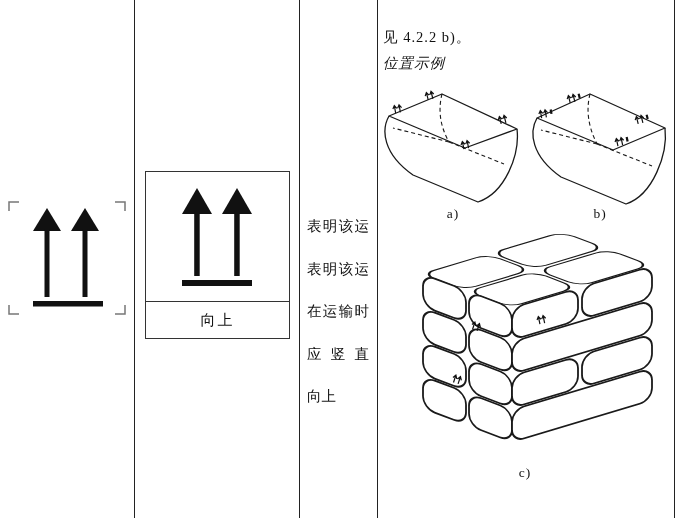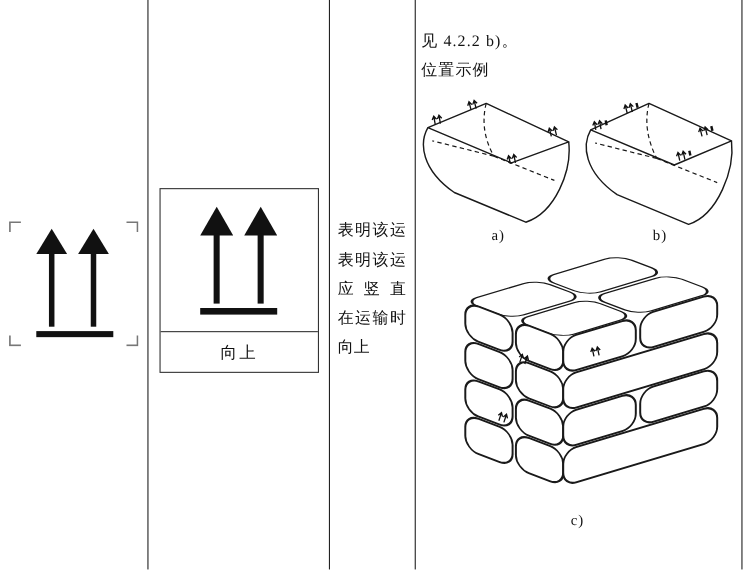--- a/index.html
+++ b/index.html
@@ -27,26 +27,26 @@
     border-top:1.5px solid #333;
     display:flex;align-items:center;justify-content:center;
     font-size:15px;letter-spacing:2px;
   }
 
   
   #description{
     position:absolute;left:305px;top:197px;width:66px;
     font-size:14.5px;line-height:26.5px;
   }
-  #description .dline{width:62px;margin:0 auto;text-align:justify;text-align-last:justify;}
+  #description .dline{width:62px;margin:16px auto;text-align:justify;text-align-last:justify;}
   #description .dline.last{text-align-last:left;}
 
   
   #ref-text{position:absolute;left:383px;top:28px;font-size:14.5px;letter-spacing:1px;}
-  #examples-title{position:absolute;left:383px;top:54px;font-size:14.5px;letter-spacing:1px;}
+  #examples-title{position:absolute;left:383px;top:54px;font-size:14.5px;letter-spacing:1px;font-style:italic;}
   .figure{position:absolute;}
   #figure-a{left:381px;top:86px;width:142px;height:120px;}
   #figure-b{left:527px;top:86px;width:147px;height:120px;}
   #figure-c{left:400px;top:226px;width:262px;height:238px;}
   .fig-label{position:absolute;font-size:13.5px;letter-spacing:1px;text-align:center;}
   #label-a{left:383px;top:206px;width:140px;}
   #label-b{left:527px;top:206px;width:146px;}
   #label-c{left:400px;top:465px;width:250px;}
 </style>
 </head>
@@ -84,22 +84,22 @@
         <rect x="72.2" y="27" width="5.5" height="64"></rect>
         <rect x="20" y="95" width="70" height="6"></rect>
       </g>
     </svg>
     <div class="label-strip">向上</div>
   </div>
 
   <div id="description">
     <div class="dline">表明该运</div>
     <div class="dline">表明该运</div>
+    <div class="dline">在运输时</div>
     <div class="dline">应竖直</div>
-    <div class="dline">在运输时</div>
     <div class="dline last">向上</div>
   </div>
 
   <div id="ref-text">见 4.2.2 b)。</div>
   <div id="examples-title">位置示例</div>
 
   <svg id="figure-a" class="figure" viewBox="0 0 142 120" xmlns="http://www.w3.org/2000/svg">
     <defs>
       <g id="upmk" stroke="#111" stroke-width="1.2" fill="none">
         <path d="M1.2,8.5 L1.2,2 M-0.8,4 L1.2,0.8 L3.2,4 M6,8.5 L6,2 M4,4 L6,0.8 L8,4"></path>

